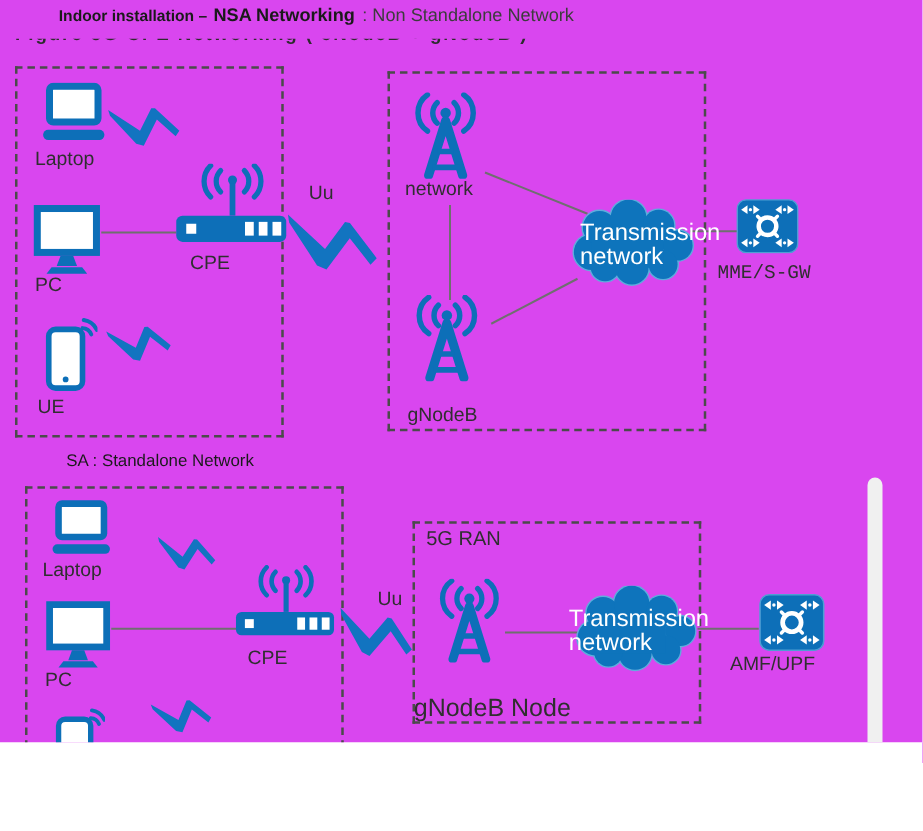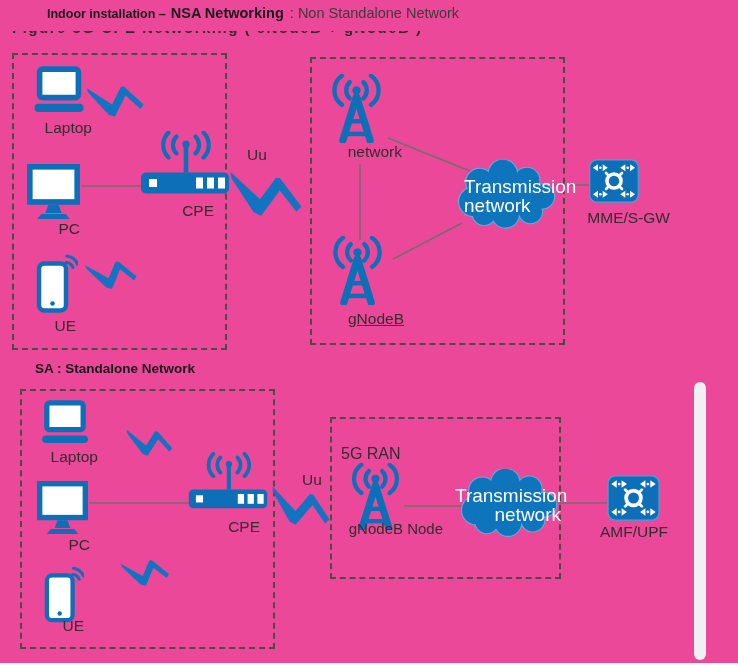--- a/index.html
+++ b/index.html
@@ -1,26 +1,26 @@
 <!DOCTYPE html>
 <html><head>
 <meta charset="utf-8">
 <style>
   html,body{margin:0;padding:0;background:#fff;}
-  .stage{position:relative;width:738px;height:663px;background:#ec4899;overflow:hidden;
+  .stage{position:relative;width:738px;height:594px;background:#d946ef;overflow:hidden;
          font-family:"Liberation Sans",sans-serif;color:#2f2f2f;}
   .abs{position:absolute;}
   .dashed-box{position:absolute;border:2px dashed #4b4b4b;background:transparent;}
   .lbl{position:absolute;font-size:15.5px;color:#2f2f2f;white-space:nowrap;}
-  .ctr{text-align:right;}
+  .ctr{text-align:left;}
   .title{position:absolute;left:47px;top:4px;white-space:nowrap;}
   .title .t1{font-weight:bold;font-size:12.5px;color:#1a1a1a;}
   .title .t2{font-weight:bold;font-size:14.5px;color:#1a1a1a;margin-left:5px;}
   .title .t3{font-size:14.5px;color:#3c3c3c;margin-left:6px;}
-  .sa-heading{position:absolute;left:35px;top:361px;font-weight:bold;font-size:13.5px;color:#1a1a1a;white-space:nowrap;}
+  .sa-heading{position:absolute;left:53px;top:361px;font-weight:normal;font-size:13.5px;color:#1a1a1a;white-space:nowrap;}
   .clipcap{position:absolute;left:12px;top:31px;width:432px;height:8px;overflow:hidden;}
   .clipcap>div{margin-top:-12px;font-size:15px;line-height:17px;font-weight:bold;color:#2c2c2c;
                letter-spacing:1.5px;white-space:nowrap;}
   .cloud{position:absolute;}
   .cloud svg{position:absolute;left:0;top:0;width:100%;height:100%;}
   .cloud .ctext{position:absolute;color:#fff;font-size:19px;line-height:19px;z-index:2;}
   .scrolltrack{position:absolute;left:694px;top:382px;width:12px;height:278px;
                background:#f0f0f0;border-radius:6px;}
   svg.icon, svg.bolt{position:absolute;overflow:visible;}
 </style>
@@ -184,36 +184,36 @@
     </svg>
 
   <svg class="icon" style="left:327px;top:74px;width:59px;height:69px;">
       <use href="#sym-antenna"></use>
     </svg>
   <div class="lbl ctr" style="left:324px;top:143px;width:78px;">network</div>
 
   <svg class="icon" style="left:328px;top:236px;width:59px;height:69px;">
       <use href="#sym-antenna"></use>
     </svg>
-  <div class="lbl ctr" style="left:326px;top:310px;width:78px;text-decoration:underline;">gNodeB</div>
+  <div class="lbl ctr" style="left:326px;top:324px;width:78px;">gNodeB</div>
 
   <div class="cloud" style="left:452px;top:157px;width:107px;height:77px;">
     <svg viewBox="0 0 120 80">
         <use href="#sym-cloud"></use>
       </svg>
     <div class="ctext" style="left:12px;top:20px;">
       <div>Transmission</div>
       <div>network</div>
     </div>
   </div>
 
   <svg class="icon" style="left:589px;top:159px;width:50px;height:44px;">
       <use href="#sym-core"></use>
     </svg>
-  <div class="lbl ctr" style="left:574px;top:209px;width:96px;">MME/S-GW</div>
+  <div class="lbl ctr" style="left:574px;top:209px;width:96px;font-family:Liberation Mono, monospace;">MME/S-GW</div>
 
   <div class="sa-heading">SA : Standalone Network</div>
 
   <svg class="icon" style="left:40px;top:400px;width:50px;height:44px;">
       <use href="#sym-laptop"></use>
     </svg>
   <div class="lbl ctr" style="left:34px;top:448px;width:64px;">Laptop</div>
   <svg class="bolt" style="left:122px;top:427px;width:54px;height:30px;transform:rotate(6deg);">
       <use href="#sym-bolt"></use>
     </svg>
@@ -234,25 +234,25 @@
   <div class="lbl ctr" style="left:38px;top:617px;width:46px;">UE</div>
   <svg class="bolt" style="left:116px;top:557px;width:58px;height:30px;transform:rotate(-4deg);">
       <use href="#sym-bolt"></use>
     </svg>
 
   <div class="lbl" style="left:302px;top:471px;">Uu</div>
   <svg class="bolt" style="left:268px;top:487px;width:64px;height:40px;transform:rotate(14deg);">
       <use href="#sym-bolt"></use>
     </svg>
 
-  <div class="lbl" style="left:341px;top:445px;font-size:16px;">5G RAN</div>
+  <div class="lbl" style="left:341px;top:423px;font-size:16px;">5G RAN</div>
   <svg class="icon" style="left:347px;top:463px;width:57px;height:67px;">
       <use href="#sym-antenna"></use>
     </svg>
-  <div class="lbl ctr" style="left:331px;top:520px;width:112px;font-size:15px;">gNodeB Node</div>
+  <div class="lbl ctr" style="left:331px;top:556px;width:112px;font-size:20px;">gNodeB Node</div>
 
   <div class="cloud" style="left:455px;top:467px;width:106px;height:74px;">
     <svg viewBox="0 0 120 80">
         <use href="#sym-cloud"></use>
       </svg>
     <div class="ctext ctr" style="left:0;right:0;top:19px;">
       <div>Transmission</div>
       <div>network</div>
     </div>
   </div>

